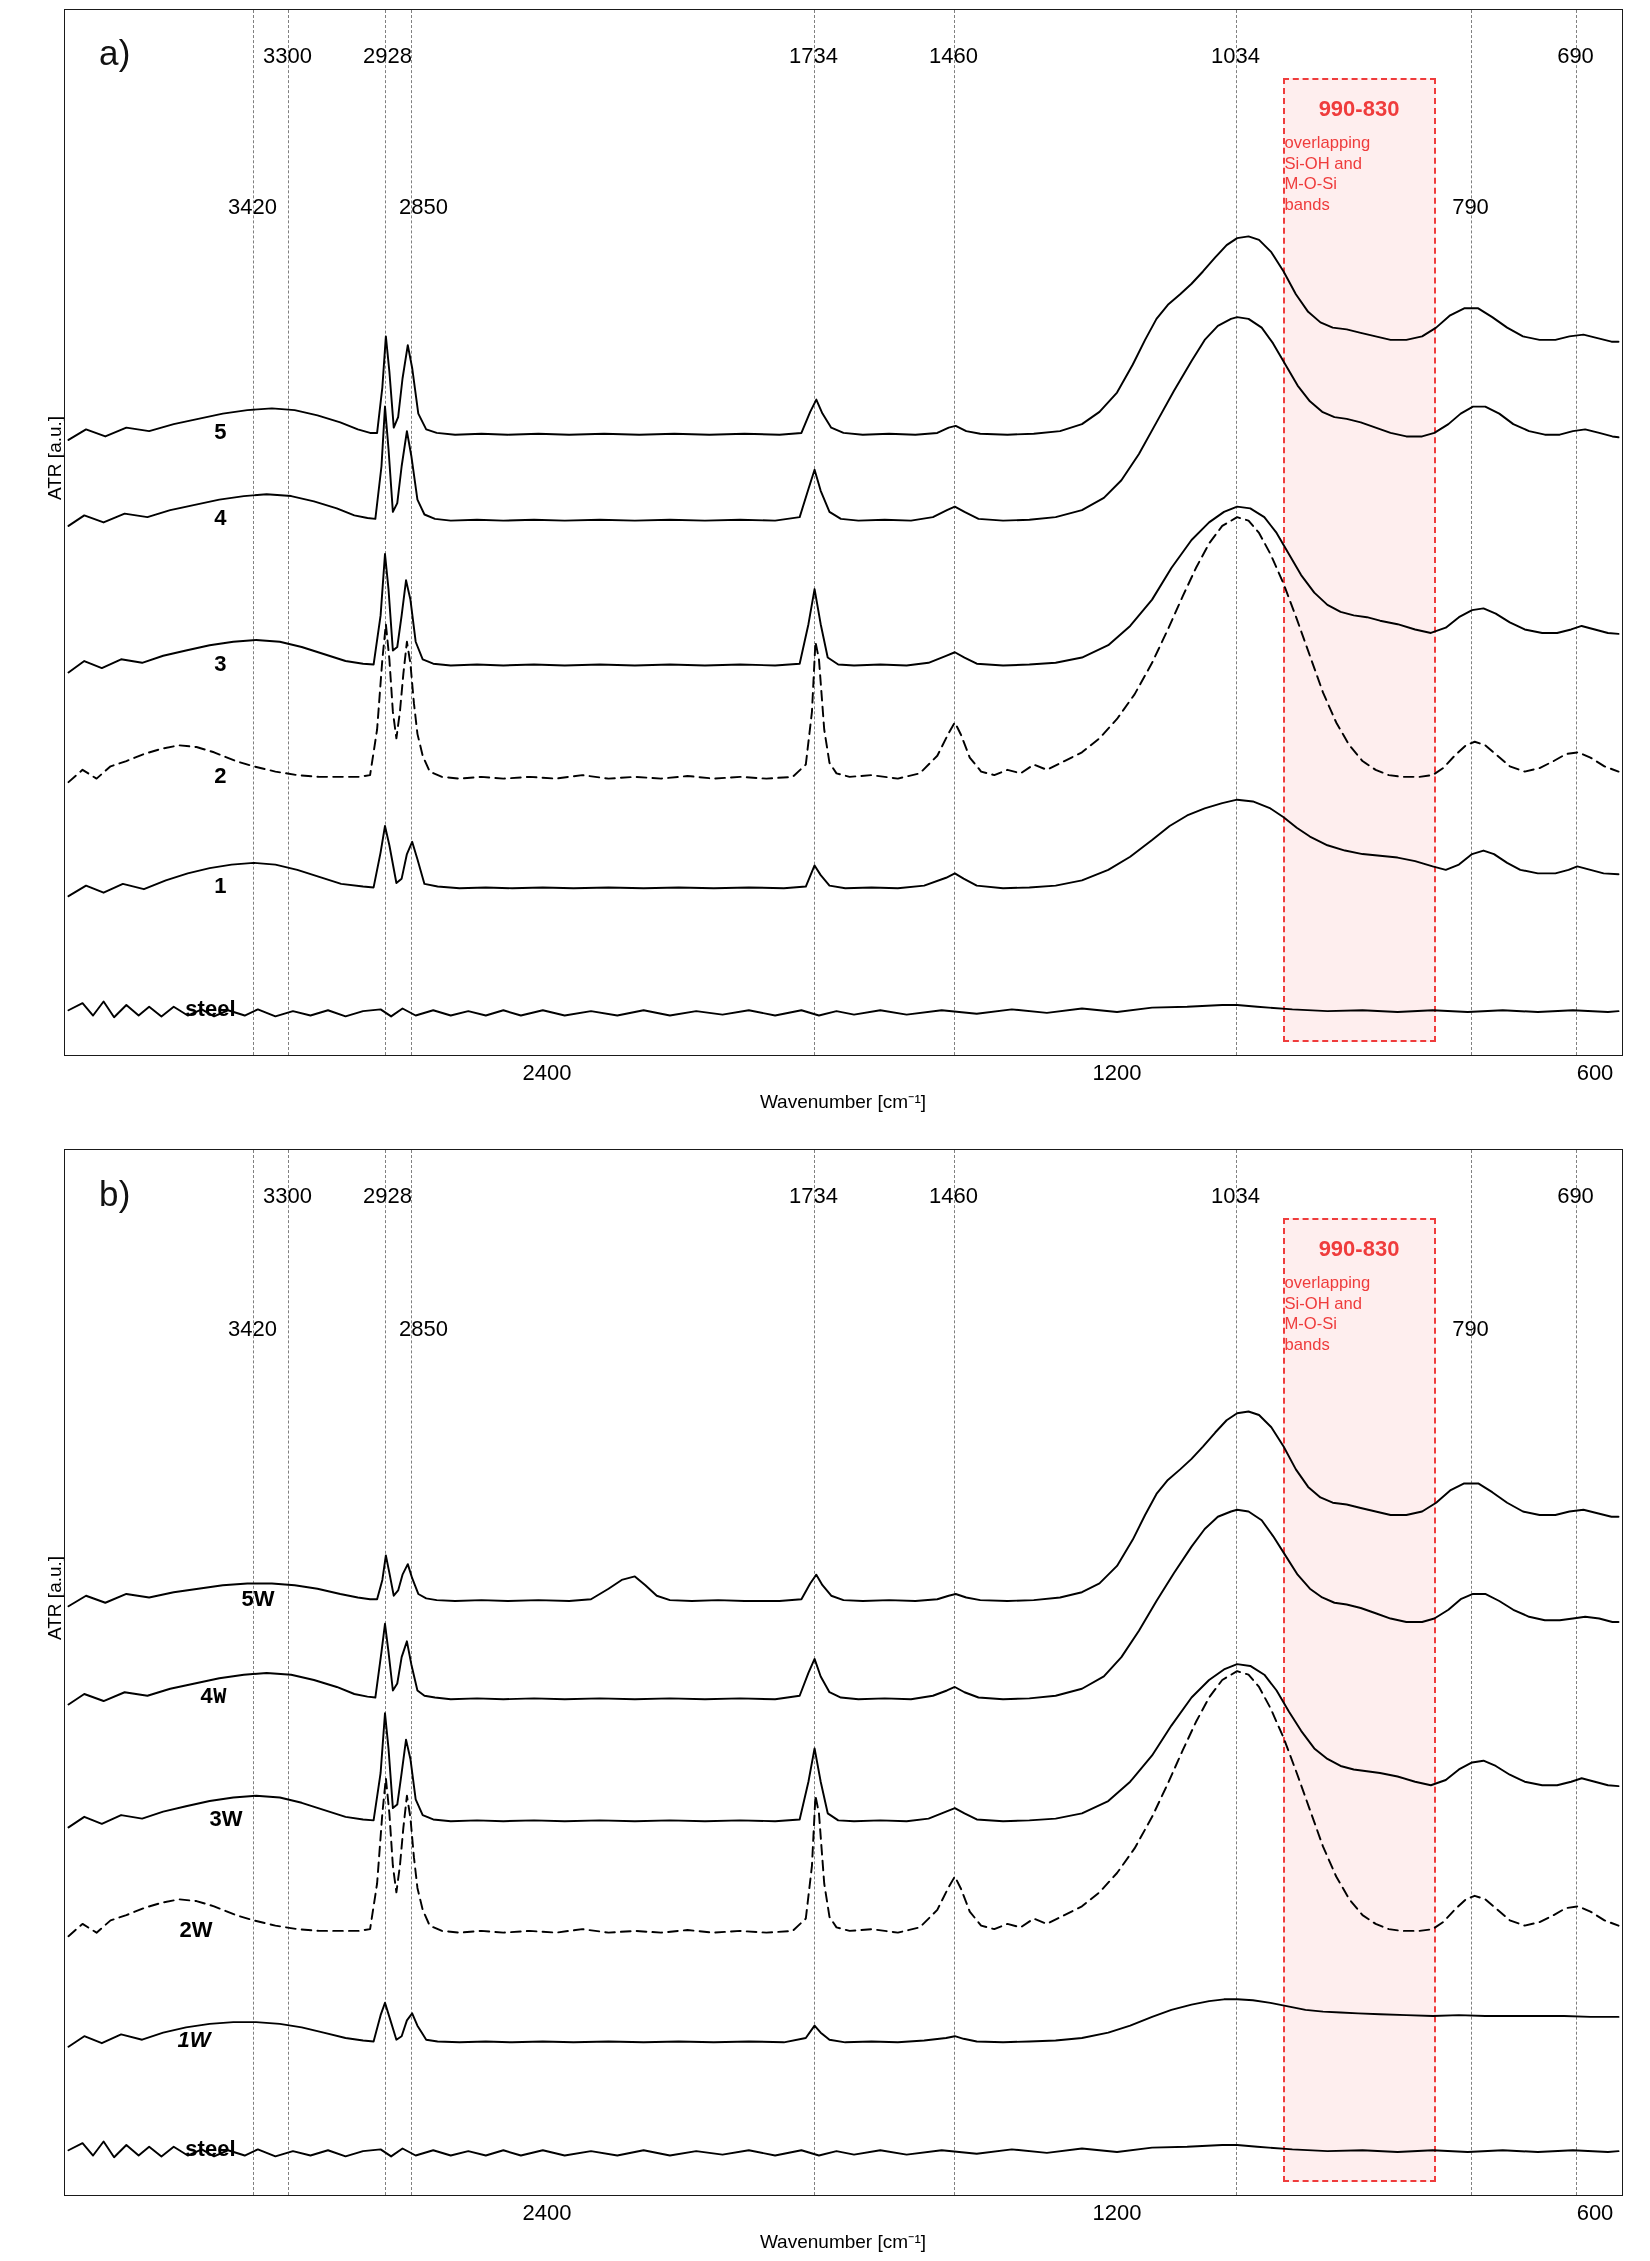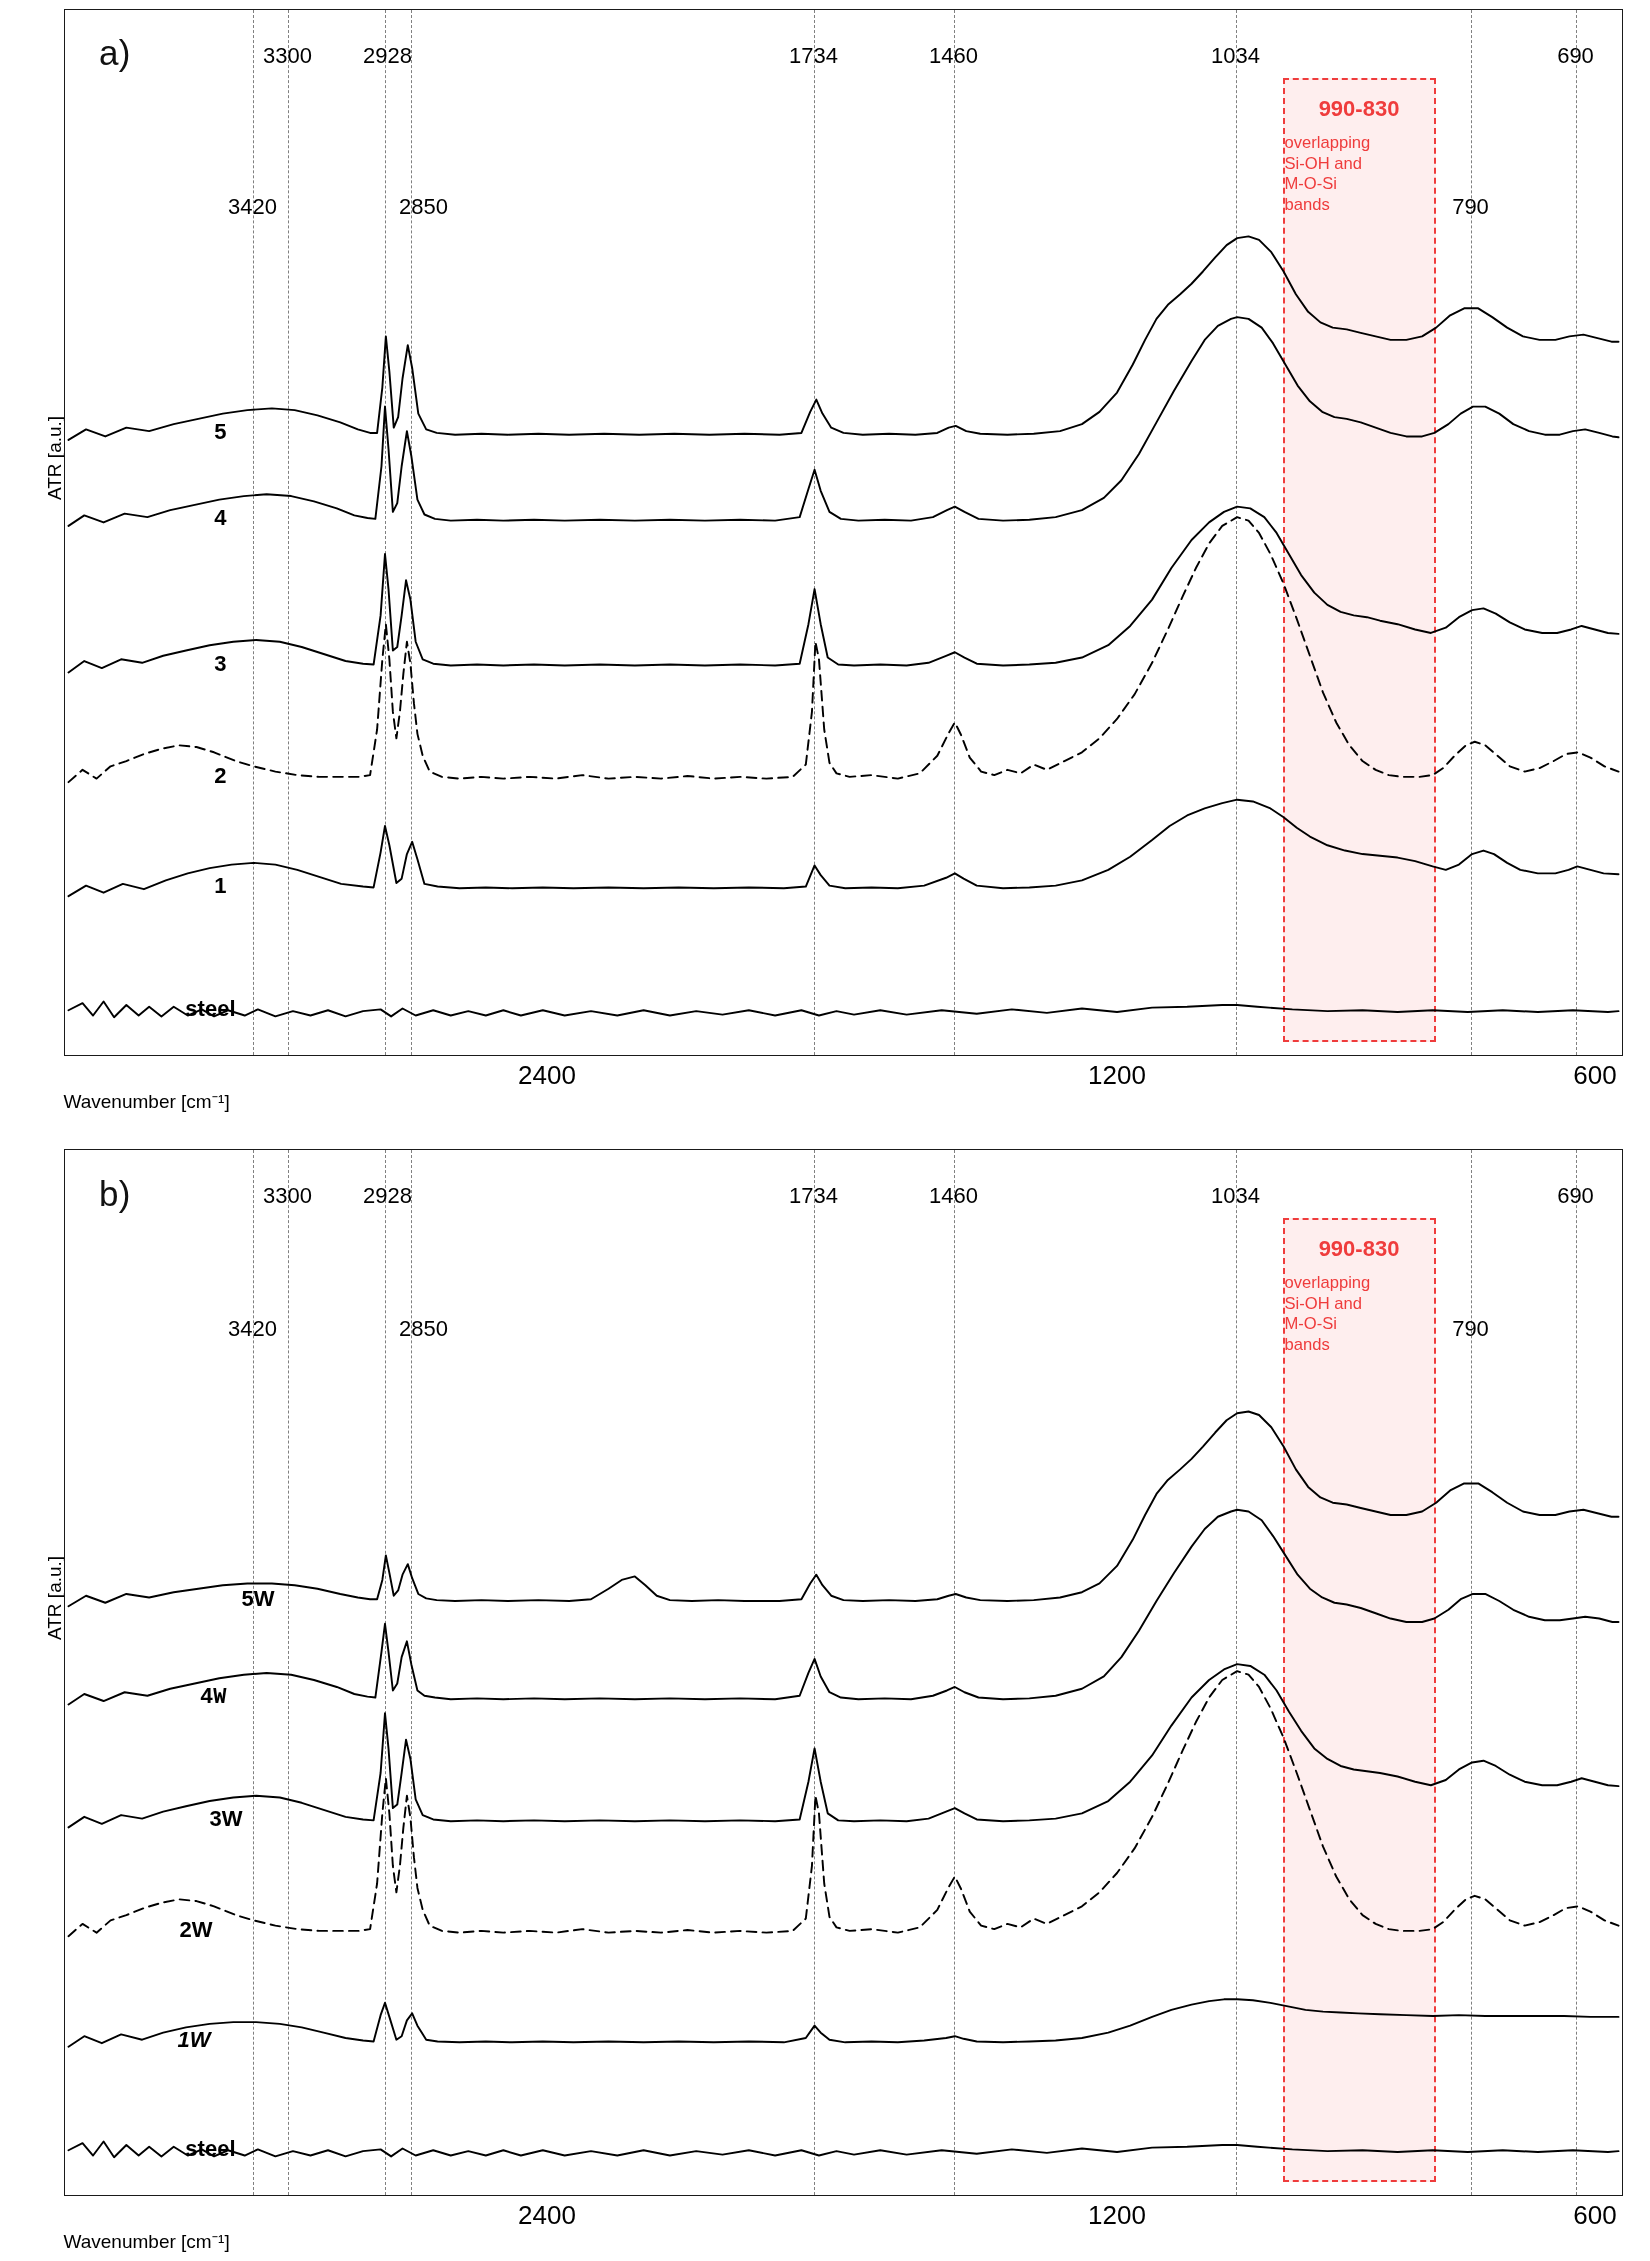--- a/index.html
+++ b/index.html
@@ -57,27 +57,27 @@
     transform: rotate(-90deg);
     transform-origin: left top;
     font-size: 19px;
     white-space: nowrap;
   }
   .xlabel {
     position: absolute;
     width: 1559px;
     left: 17.5px;
     top: 1079px;
-    text-align: left;
+    text-align: center;
     font-size: 19px;
   }
   .xtick {
     position: absolute;
     top: 1051px;
-    font-size: 26px;
+    font-size: 22px;
     transform: translateX(-50%);
   }
   .gridline {
     position: absolute;
     top: 0;
     bottom: 0;
     width: 0;
     border-left: 1.8px dashed #808080;
   }
   .peak-label {

